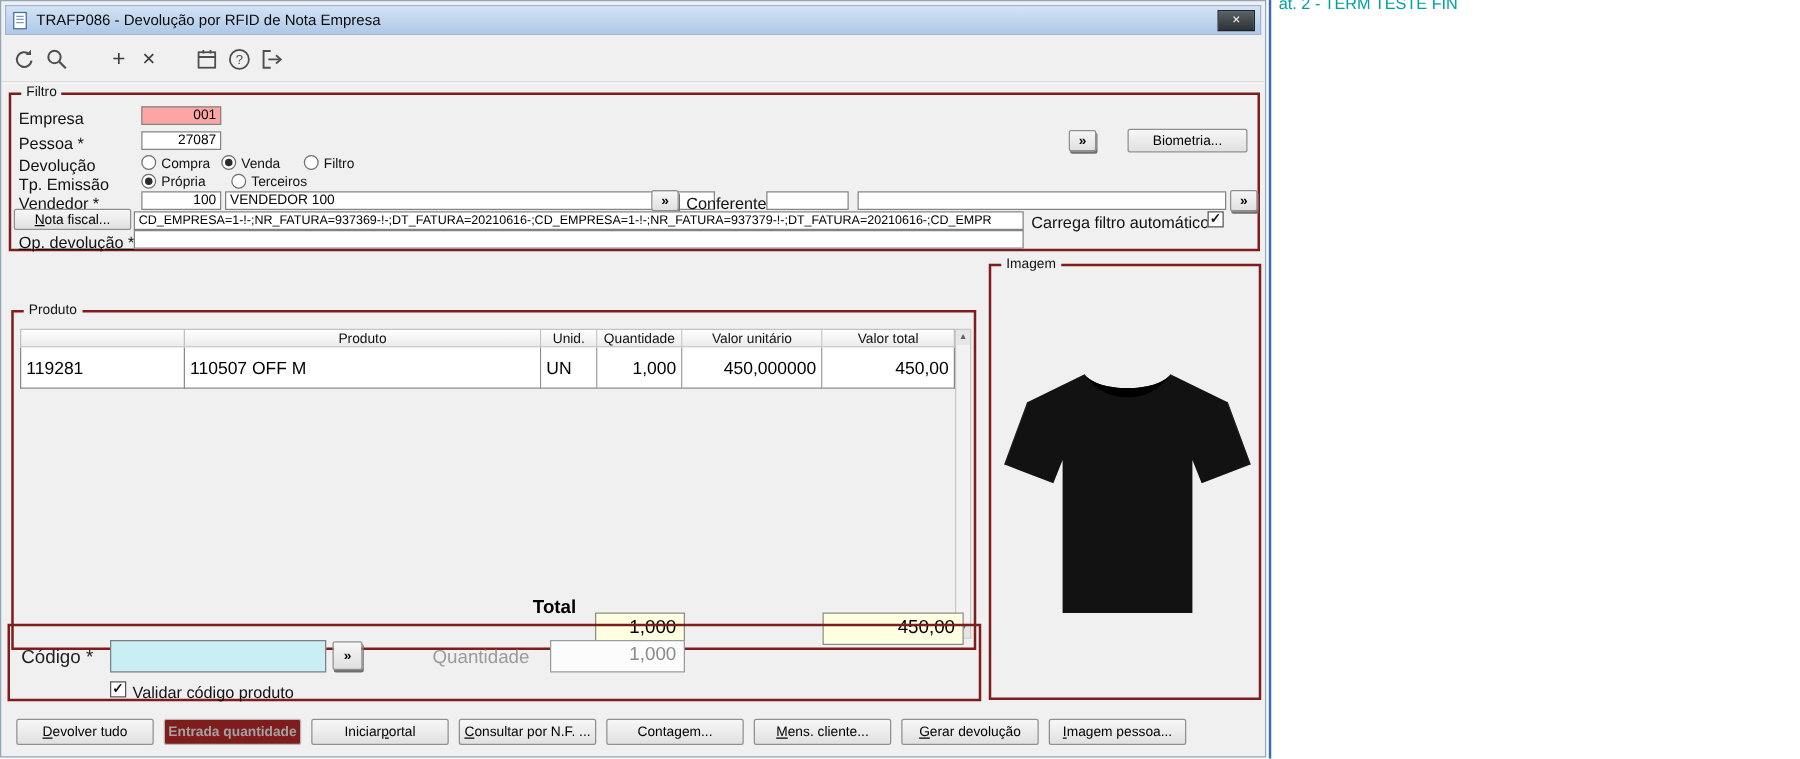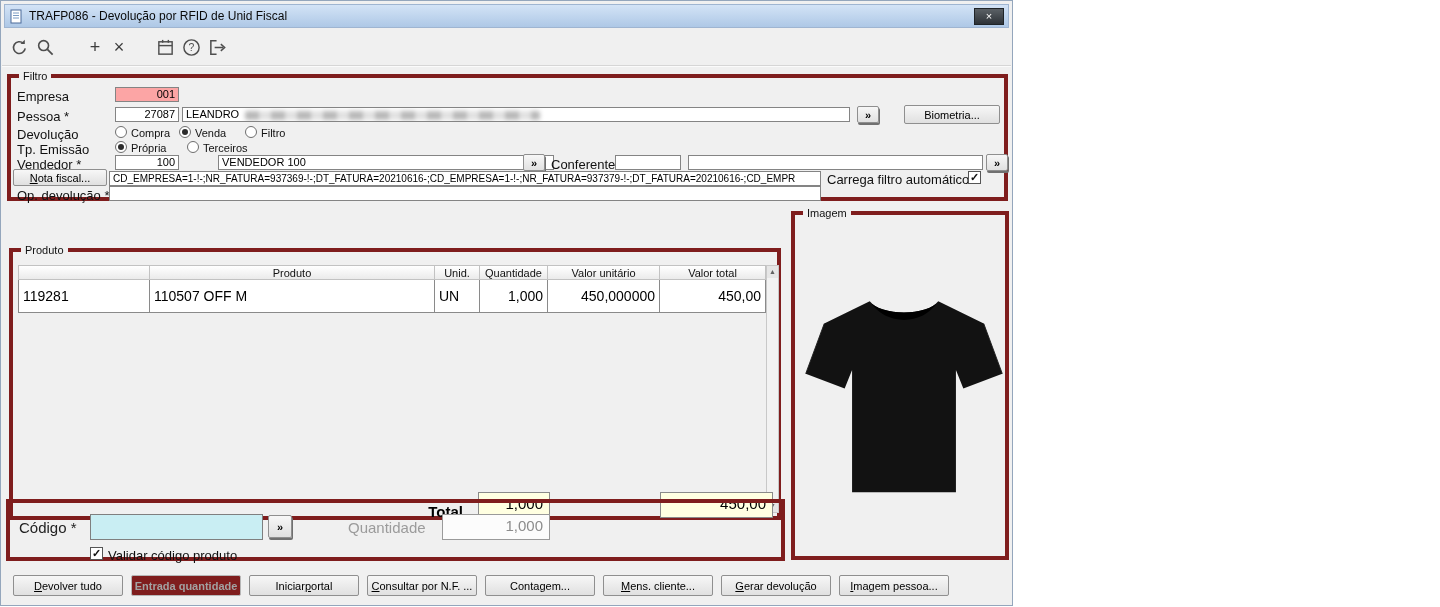--- a/index.html
+++ b/index.html
@@ -20,21 +20,21 @@
 
   
   .tbtn { position:absolute; width:24px; height:24px; top:34px;
           display:flex; align-items:center; justify-content:center; color:#4e4e4e; }
   .tbtn svg { display:block; }
   .tchar { font-size:18px; color:#3c3c3c; line-height:1; }
   .toolbar-sep { position:absolute; left:1px; top:64px; width:1009px; height:2px;
                  border-top:1px solid #d6d6d6; border-bottom:1px solid #fbfbfb; }
 
   
-  .group { position:absolute; border:4px solid #7f1d1d; }
+  .group { position:absolute; border:2px solid #7f1d1d; }
   .legend { position:absolute; top:-8px; left:8px; background:#f0f0f0;
             padding:0 4px; font-size:11px; color:#111; }
 
   .lbl { position:absolute; font-size:13px; color:#111; white-space:nowrap; }
   .field { position:absolute; background:#fff; border:1px solid #848484;
            font-size:11px; color:#000; padding:0 3px; overflow:hidden;
            white-space:nowrap; line-height:13px; }
   .field.right { text-align:right; }
   .field.disabled { background:#fca5a5; }
 
@@ -105,21 +105,21 @@
 
   <div class="window">
 
     <div class="titlebar">
       <svg width="15" height="15" viewBox="0 0 15 15">
         <rect x="2" y="1" width="10" height="13" fill="#fff" stroke="#4a6a9a"></rect>
         <line x1="4" y1="4" x2="10" y2="4" stroke="#7a9ac2"></line>
         <line x1="4" y1="6.5" x2="10" y2="6.5" stroke="#7a9ac2"></line>
         <line x1="4" y1="9" x2="10" y2="9" stroke="#7a9ac2"></line>
       </svg>
-      <span class="title-text">TRAFP086 - Devolução por RFID de Unid Fiscal</span>
+      <span class="title-text">TRAFP086 - Devolução por RFID de Nota Empresa</span>
       <div class="close-btn">×</div>
     </div>
 
     <div class="tbtn" style="left:6px">
       <svg width="19" height="19" viewBox="0 0 20 20">
         <path d="M16 11a6.2 6.2 0 1 1-1.9-5.4" fill="none" stroke="#4e4e4e" stroke-width="1.7"></path>
         <path d="M15.6 1.8 v4.6 h-4.6 z" fill="#4e4e4e"></path>
       </svg>
     </div>
     <div class="tbtn" style="left:32px">
@@ -158,53 +158,52 @@
     <div class="toolbar-sep"></div>
 
     <div class="group" style="left:6px; top:73px; width:1001px; height:127px;">
       <span class="legend">Filtro</span>
 
       <span class="lbl" style="left:6px; top:11px;">Empresa</span>
       <div class="field right disabled" style="left:104px; top:9px; width:64px; height:15px;">001</div>
 
       <span class="lbl" style="left:6px; top:31px;">Pessoa *</span>
       <div class="field right" style="left:104px; top:29px; width:64px; height:15px;">27087</div>
-      <div class="field" style="left:171px; top:29px; width:668px; height:15px;"><span>LEANDRO</span><span class="redacted"></span></div>
       <div class="btn lookup" style="left:846px; top:28px;">»</div>
       <div class="btn" style="position:absolute; left:893px; top:27px; width:96px; height:19px;">Biometria...</div>
 
       <span class="lbl" style="left:6px; top:49px;">Devolução</span>
       <span class="radio" style="left:104px; top:48px;"></span>
       <span class="rlabel" style="left:120px; top:49px;">Compra</span>
       <span class="radio sel" style="left:168px; top:48px;"></span>
       <span class="rlabel" style="left:184px; top:49px;">Venda</span>
       <span class="radio" style="left:234px; top:48px;"></span>
       <span class="rlabel" style="left:250px; top:49px;">Filtro</span>
 
       <span class="lbl" style="left:6px; top:64px;">Tp. Emissão</span>
       <span class="radio sel" style="left:104px; top:63px;"></span>
       <span class="rlabel" style="left:120px; top:64px;">Própria</span>
       <span class="radio" style="left:176px; top:63px;"></span>
       <span class="rlabel" style="left:192px; top:64px;">Terceiros</span>
 
       <span class="lbl" style="left:6px; top:79px;">Vendedor *</span>
       <div class="field right" style="left:104px; top:77px; width:64px; height:15px;">100</div>
-      <div class="field" style="left:171px; top:77px; width:336px; height:15px;margin-left:36px;">VENDEDOR 100</div>
+      <div class="field" style="left:171px; top:77px; width:392px; height:15px;">VENDEDOR 100</div>
       <div class="btn lookup" style="left:512px; top:76px;">»</div>
       <span class="lbl" style="left:540px; top:79px;">Conferente</span>
       <div class="field right" style="left:604px; top:77px; width:66px; height:15px;"></div>
       <div class="field" style="left:677px; top:77px; width:295px; height:15px;"></div>
       <div class="btn lookup" style="left:975px; top:76px;">»</div>
 
       <div class="btn" style="position:absolute; left:2px; top:91px; width:94px; height:17px;"><u>N</u>ota fiscal...</div>
       <div class="field" style="left:98px; top:93px; width:712px; height:15px; font-size:10px;">CD_EMPRESA=1-!-;NR_FATURA=937369-!-;DT_FATURA=20210616-;CD_EMPRESA=1-!-;NR_FATURA=937379-!-;DT_FATURA=20210616-;CD_EMPR</div>
       <span class="lbl" style="left:816px; top:94px;">Carrega filtro automático</span>
       <span class="checkbox" style="left:957px; top:93px;">✓</span>
 
-      <span class="lbl" style="left:6px; top:110px;">Op. devolução *</span>
+      <span class="lbl" style="left:6px; top:110px;text-decoration:underline;">Op. devolução *</span>
       <div class="field" style="left:98px; top:108px; width:712px; height:15px;"></div>
     </div>
 
     <div class="group" style="left:8px; top:210px; width:772px; height:272px;margin-top:37px;">
       <span class="legend">Produto</span>
 
       <div class="grid">
         <div class="grid-header">
           <div class="hcell c0"></div>
           <div class="hcell c1">Produto</div>
@@ -221,21 +220,21 @@
           <div class="cell c4 right">450,000000</div>
           <div class="cell c5 right">450,00</div>
         </div>
       </div>
 
       <div class="scrollbar" style="left:753px; top:13px; height:248px;">
         <div class="sb-arrow" style="top:0;">▲</div>
         <div class="sb-arrow" style="bottom:0;">▼</div>
       </div>
 
-      <div class="total-lbl" style="left:320px; top:251px; width:130px;">Total</div>
+      <div class="total-lbl" style="left:320px; top:227px; width:130px;">Total</div>
       <div class="total-field" style="left:465px; top:240px; width:72px; height:26px;">1,000</div>
       <div class="total-field" style="left:647px; top:240px; width:113px; height:26px;">450,00</div>
     </div>
 
     <div class="group" style="left:790px; top:210px; width:218px; height:349px;">
       <span class="legend">Imagem</span>
       <svg width="204" height="224" viewBox="0 0 220 230" style="position:absolute; left:7px; top:68px;">
         <path d="M73 14 C 84 30, 136 30, 147 14 L 196 38 L 216 92 L 174 108 L 166 88 L 166 220 L 54 220 L 54 88 L 46 108 L 4 92 L 24 38 Z" fill="#121212"></path>
         <path d="M73 14 C 84 30, 136 30, 147 14 C 138 28, 124 34, 110 34 C 96 34, 82 28, 73 14 Z" fill="#000"></path>
         <path d="M24 38 L4 92 M196 38 L216 92" stroke="#1f1f1f" stroke-width="1"></path>
@@ -255,14 +254,17 @@
     <div class="btn action-btn" style="left:12px;"><u>D</u>evolver tudo</div>
     <div class="btn action-btn disabled" style="left:130px;">Entrada quantidade</div>
     <div class="btn action-btn" style="left:248px;">Iniciar <u>p</u>ortal</div>
     <div class="btn action-btn" style="left:366px;"><u>C</u>onsultar por N.F. ...</div>
     <div class="btn action-btn" style="left:484px;">Conta<u>g</u>em...</div>
     <div class="btn action-btn" style="left:602px;"><u>M</u>ens. cliente...</div>
     <div class="btn action-btn" style="left:720px;"><u>G</u>erar devolução</div>
     <div class="btn action-btn" style="left:838px;"><u>I</u>magem pessoa...</div>
   </div>
 
+  <div class="bg-window">
+    <span class="bg-title">at. 2 - TERM TESTE FIN</span>
+  </div>
 
 </div>
 
 </body></html>

